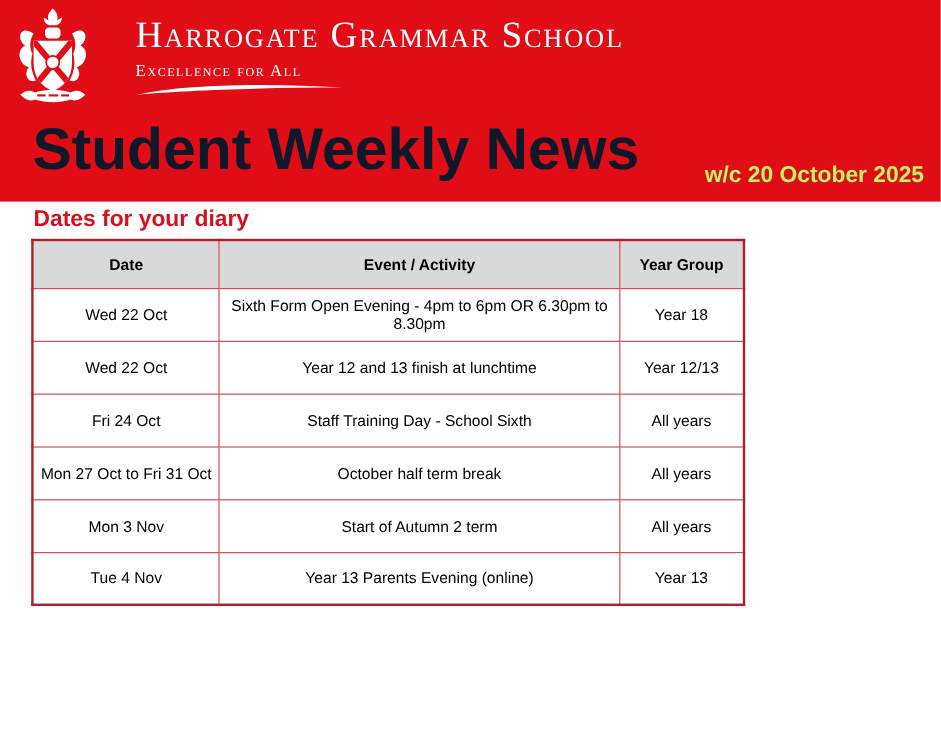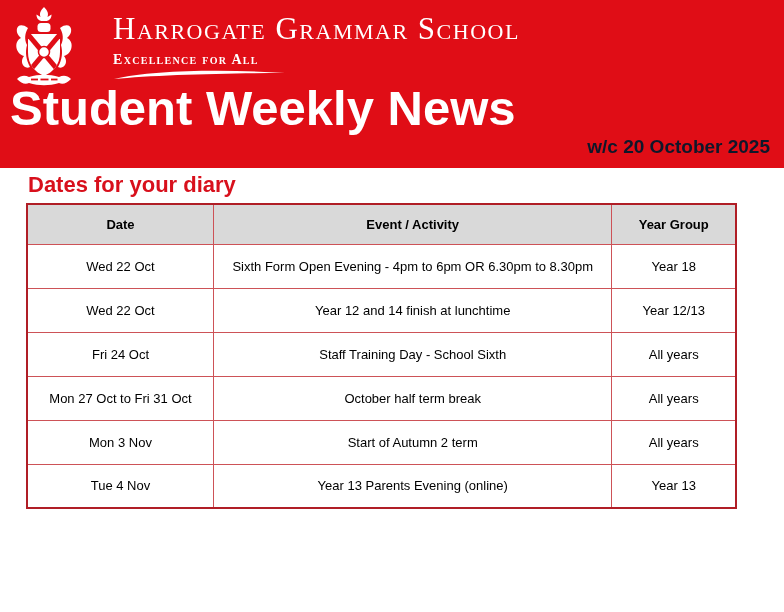--- a/index.html
+++ b/index.html
@@ -27,48 +27,48 @@
   .school-name {
     font-family: "Liberation Serif", serif;
     font-variant: small-caps;
     font-size: 31px; line-height: 1.05;
     letter-spacing: 1.5px;
     color: #fff; white-space: nowrap;
   }
   .tagline {
     font-family: "Liberation Serif", serif;
     font-variant: small-caps;
-    font-weight: bold;
+    font-weight: normal;
     font-size: 14px; letter-spacing: 1.3px;
     margin-top: 6px; color: #fff; white-space: nowrap;
   }
   .swoosh { display: block; margin-top: 1px; width: 174px; height: 13px; }
 
   .title {
     position: absolute; left: 10px; top: 84px;
-    margin: 0;
+    margin: 17px;
     font-size: 49px; line-height: 1;
-    font-weight: bold; color: #ffffff;
+    font-weight: bold; color: #0f172a;
     white-space: nowrap;
   }
   .week {
     position: absolute; right: 14px; top: 136px;
-    font-size: 19px; font-weight: bold; color: #0f172a;
+    font-size: 19px; font-weight: bold; color: #bef264;
     white-space: nowrap;
   }
 
   
   .section-title {
     margin: 4px 0 5px 28px;
-    font-size: 22px; font-weight: bold;
+    font-size: 19px; font-weight: bold;
     color: var(--section-title-red, #d8101c);
   }
   table.diary {
     margin-left: 26px;
-    width: 711px;
+    width: 595px;
     border-collapse: collapse;
     table-layout: fixed;
     border: 2px solid var(--table-outer-border, #b01e26);
   }
   table.diary th, table.diary td {
     border: 1px solid var(--table-inner-border, #cd5257);
     text-align: center;
     vertical-align: middle;
     padding: 2px 6px;
     color: #000;
@@ -153,21 +153,21 @@
         </tr>
       </thead>
       <tbody>
           <tr>
             <td>Wed 22 Oct</td>
             <td><span class="u">Sixth Form Open Evening </span><span>- 4pm to 6pm OR 6.30pm to 8.30pm</span></td>
             <td>Year 18</td>
           </tr>
           <tr>
             <td>Wed 22 Oct</td>
-            <td><span>Year 12 and 14 finish at lunchtime</span></td>
+            <td><span>Year 12 and 13 finish at lunchtime</span></td>
             <td>Year 12/13</td>
           </tr>
           <tr>
             <td>Fri 24 Oct</td>
             <td><span>Staff Training Day - School Sixth</span></td>
             <td>All years</td>
           </tr>
           <tr>
             <td>Mon 27 Oct to Fri 31 Oct</td>
             <td><span>October half term break</span></td>

